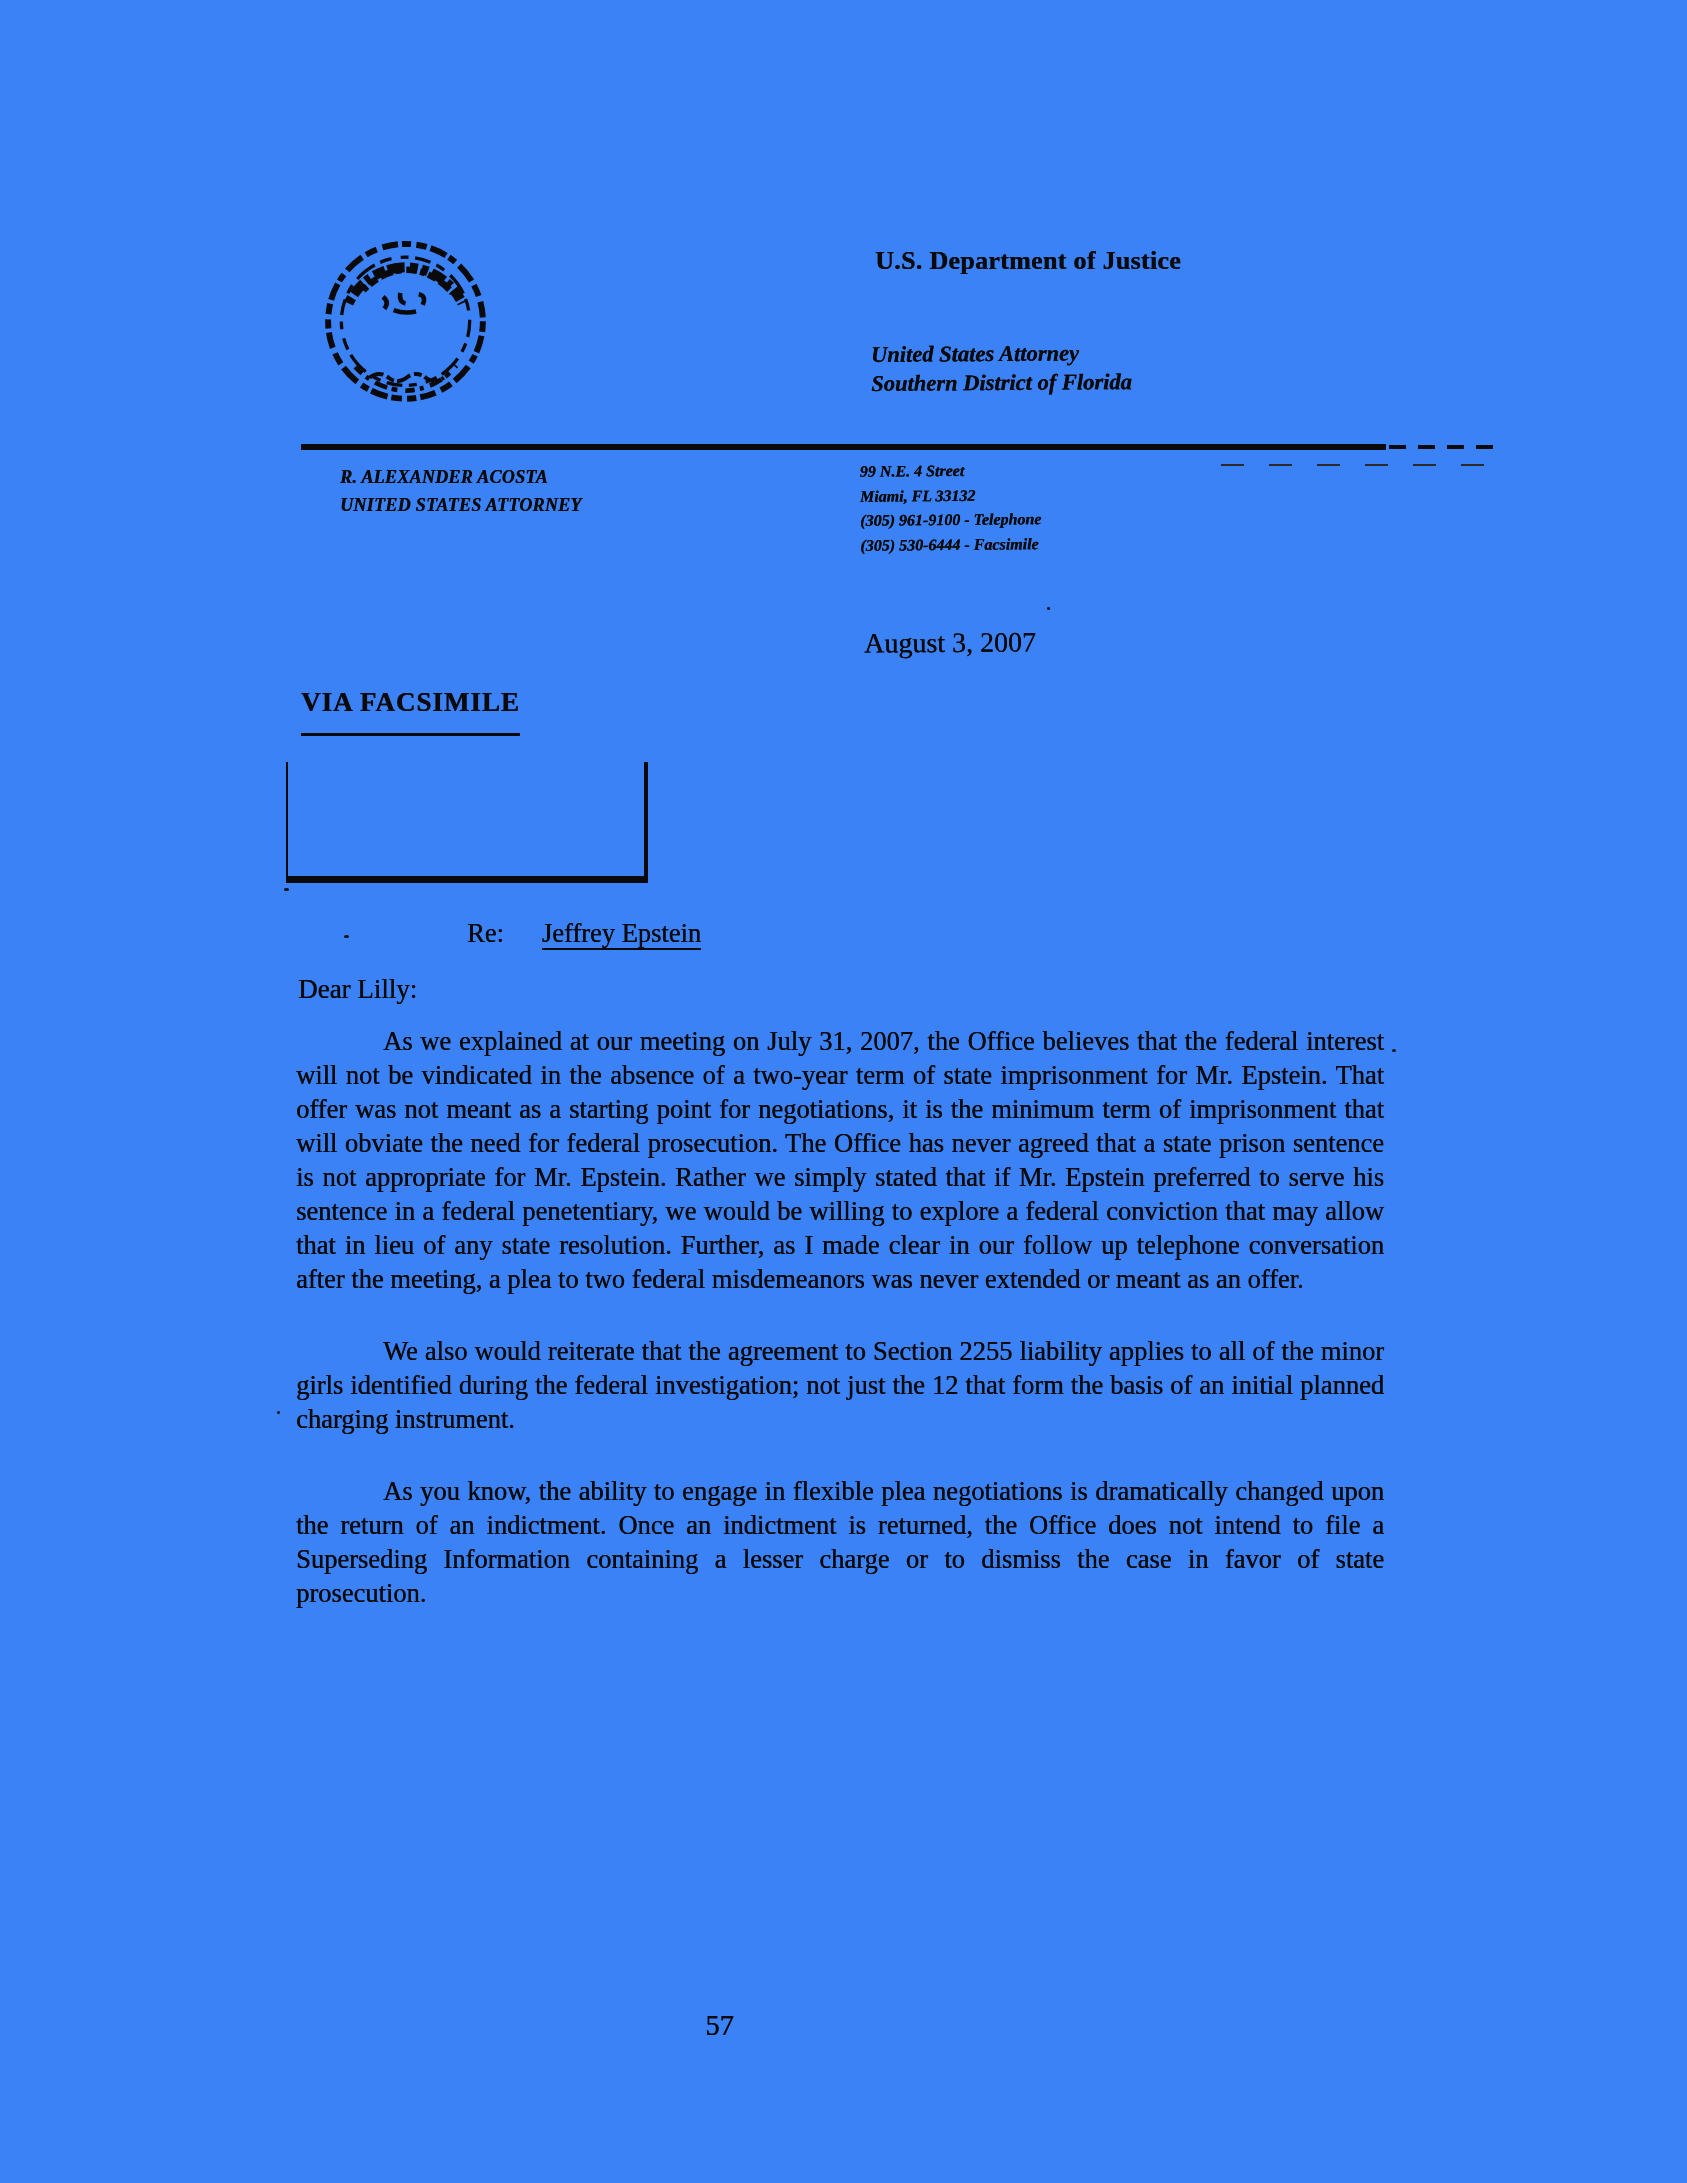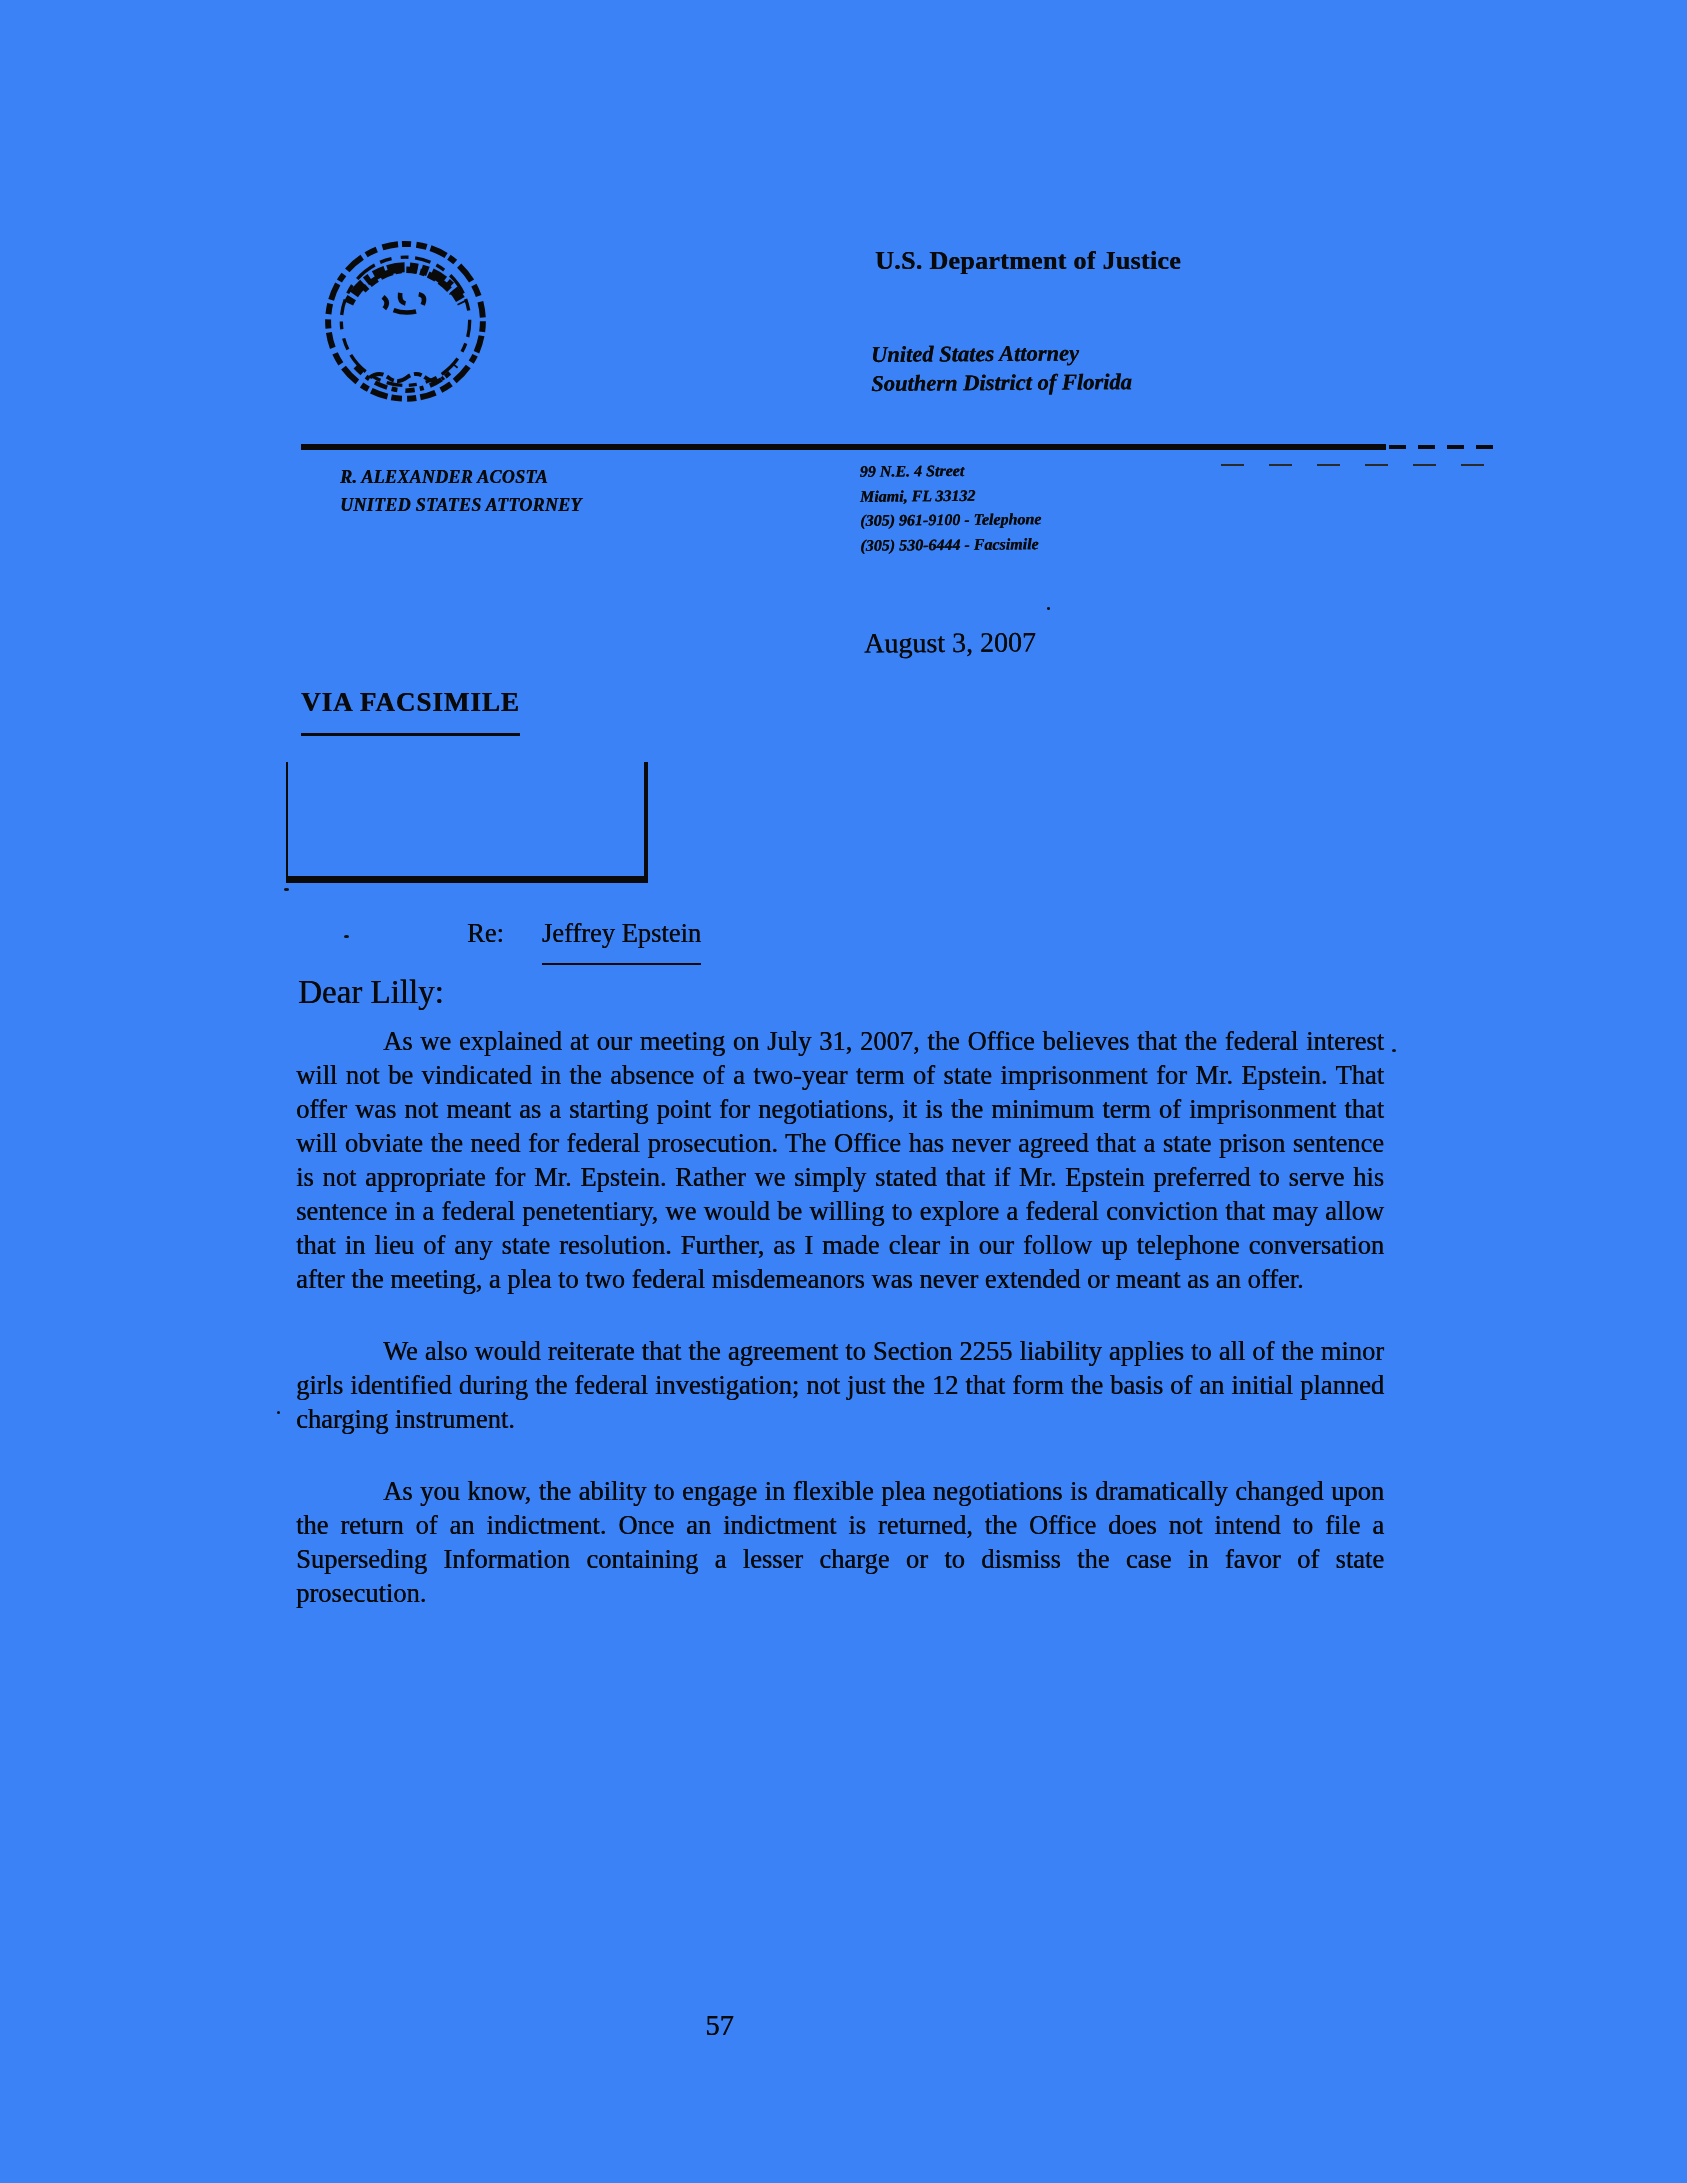--- a/index.html
+++ b/index.html
@@ -94,26 +94,26 @@
     border-bottom: 7.3px solid #0a0a0a;
   }
   .re-line {
     position: absolute;
     left: 467px; top: 918px;
     font-size: 26.5px;
   }
   .re-subject {
     margin-left: 38px;
     border-bottom: 2.6px solid #0a0a0a;
-    padding-bottom: 15px;
+    padding-bottom: 0;
   }
   .salutation {
     position: absolute;
     left: 298px; top: 974px;
-    font-size: 33px;
+    font-size: 27px;
   }
 
   
   .letter-body {
     position: absolute;
     left: 296px; top: 1024px;
     width: 1088px;
   }
   .letter-body p {
     margin: 0 0 38px 0;

